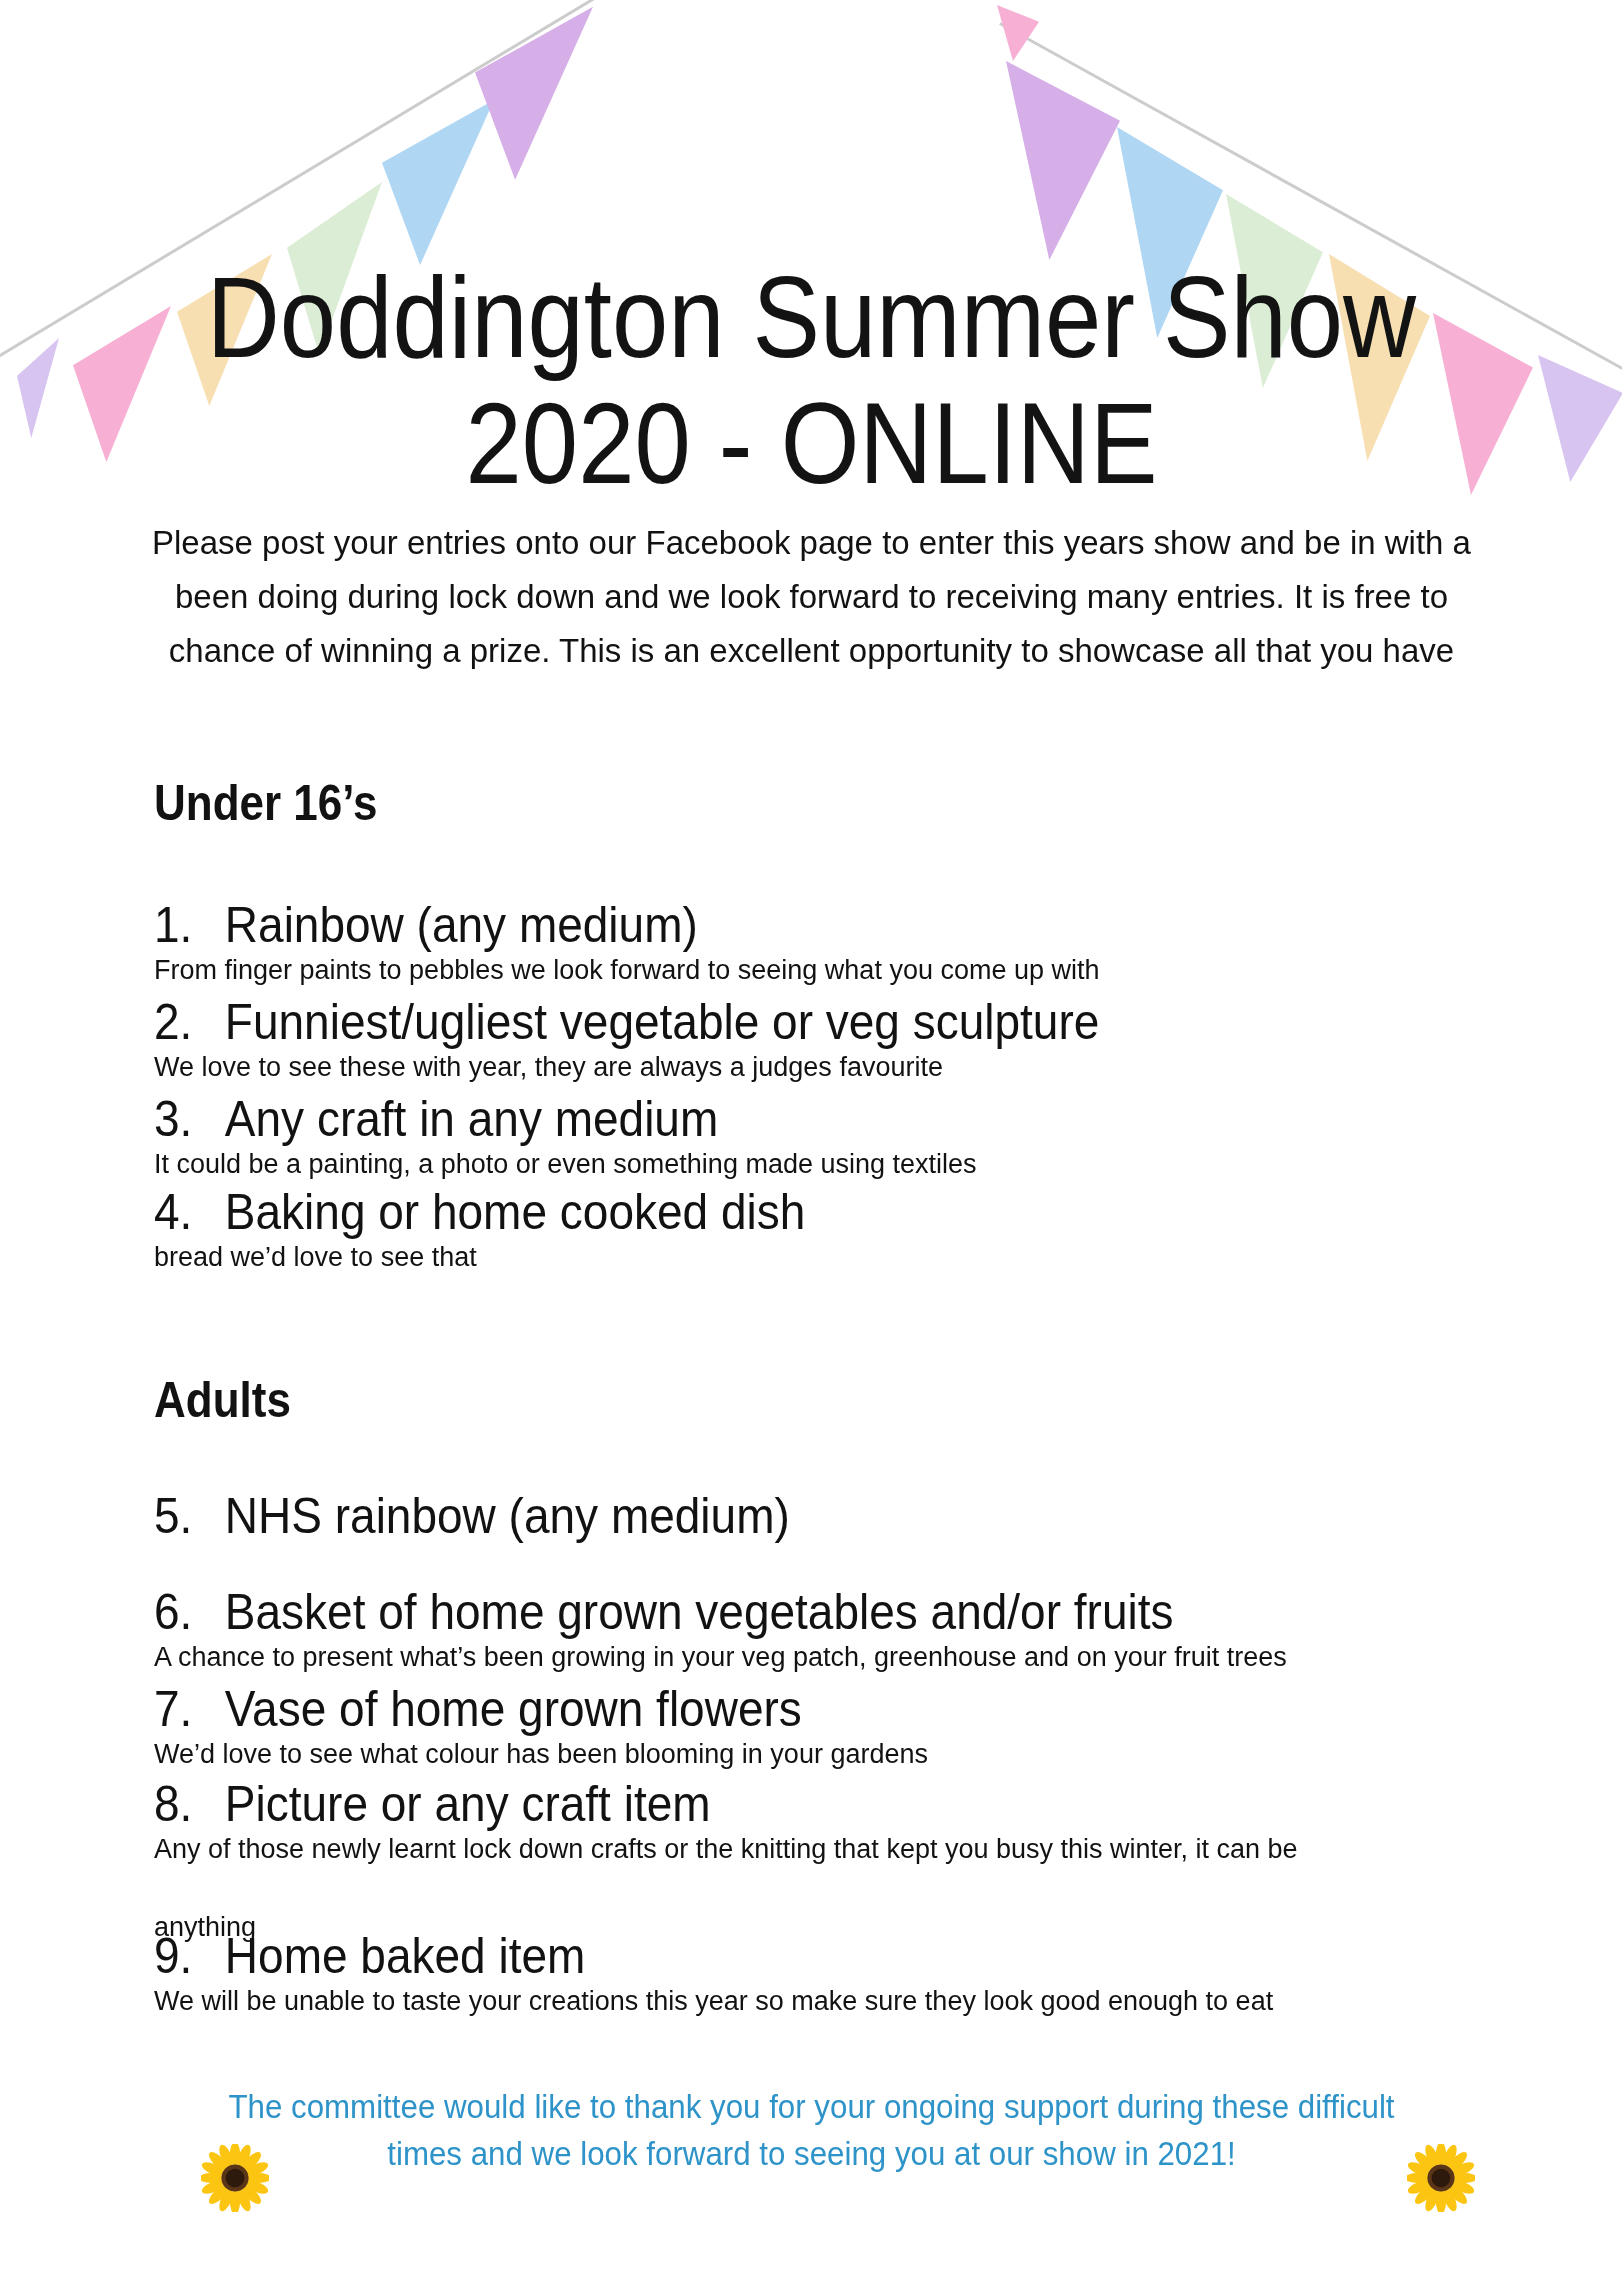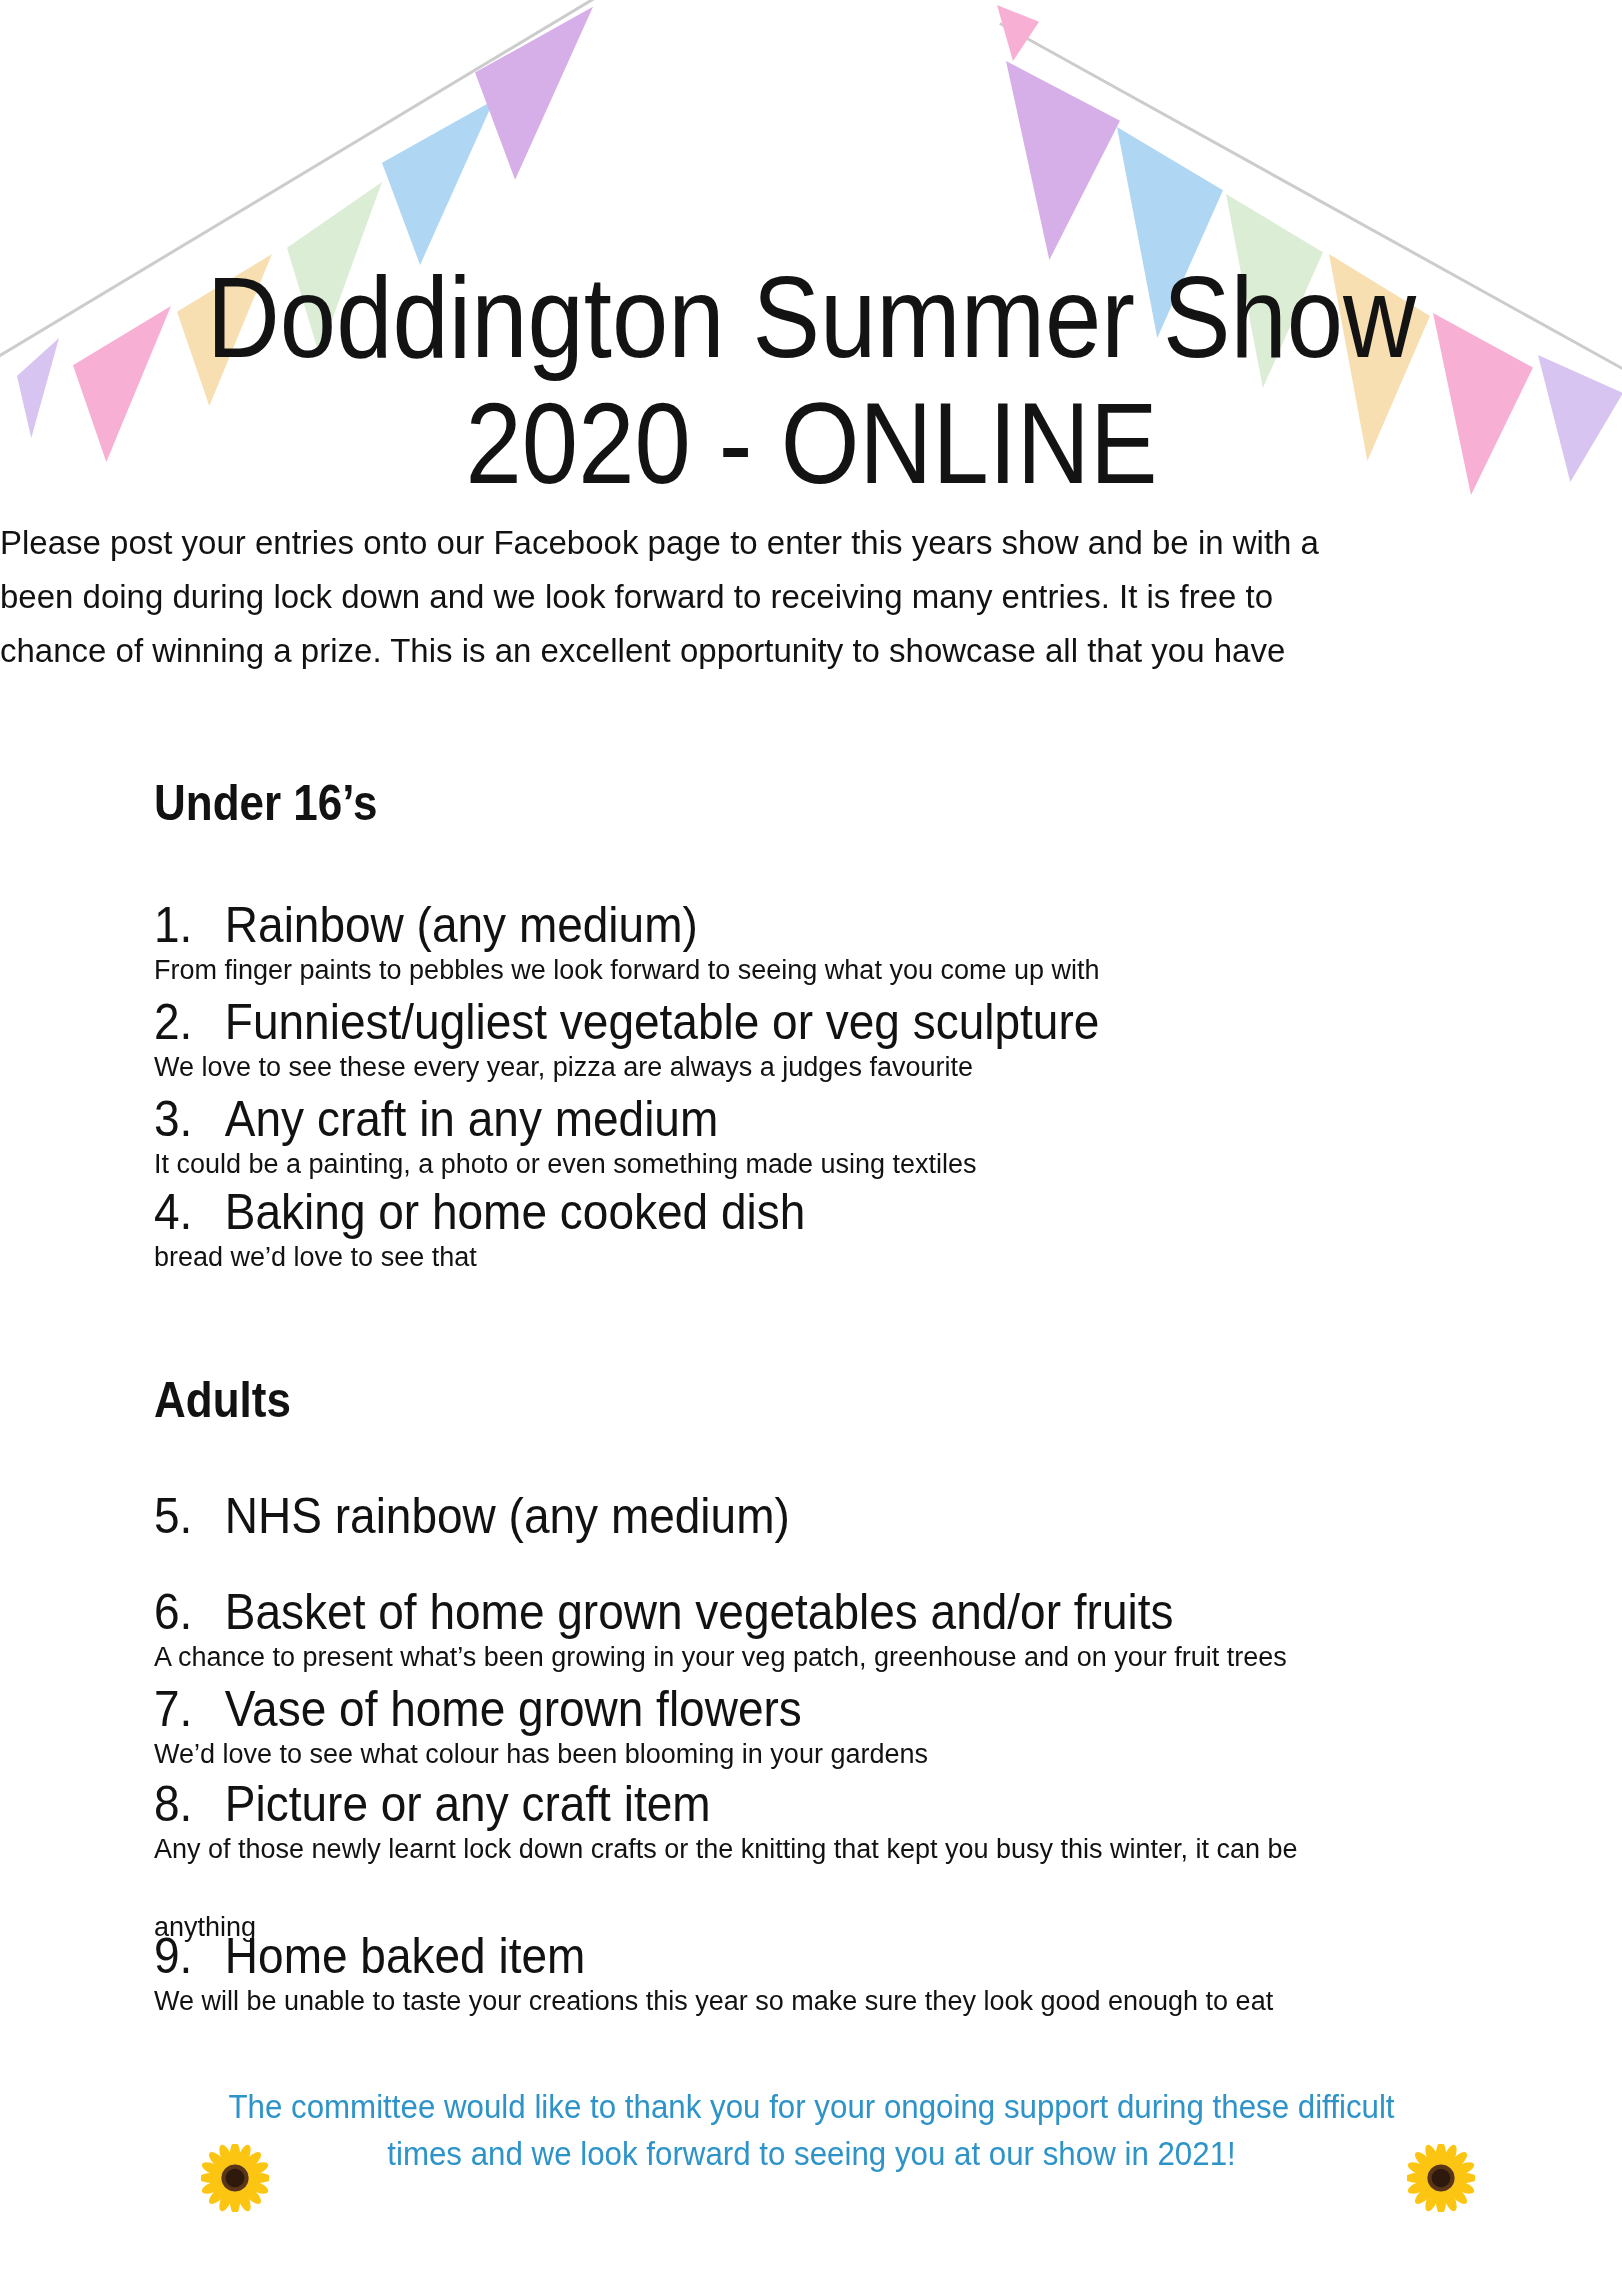--- a/index.html
+++ b/index.html
@@ -44,20 +44,21 @@
   .o-l{transform-origin:0 0;}
 
   .title{
     left:0;top:254px;width:100%;
     text-align:center;
     font-size:115px;line-height:126px;
     color:#131313;
   }
   .intro{
     left:0;top:516px;width:100%;
+    text-align:center;
     font-size:33px;line-height:54px;
   }
   .sec-h{
     left:154px;
     font-size:50px;font-weight:bold;line-height:59px;
     white-space:nowrap;
   }
   .s1{top:774px;}
   .s2{top:1371px;}
 
@@ -131,21 +132,21 @@
     <span>Rainbow (any medium)</span>
   </div>
   <div class="item-desc">From finger paints to pebbles we look forward to seeing what you come up with</div>
 </div>
 
 <div class="abs item i2">
   <div class="item-line cx92 o-l">
     <span class="item-num">2.</span>
     <span>Funniest/ugliest vegetable or veg sculpture</span>
   </div>
-  <div class="item-desc">We love to see these every year, pizza are always a judges favourite</div>
+  <div class="item-desc">We love to see these with year, they are always a judges favourite</div>
 </div>
 
 <div class="abs item i3">
   <div class="item-line cx92 o-l">
     <span class="item-num">3.</span>
     <span>Any craft in any medium</span>
   </div>
   <div class="item-desc">It could be a painting, a photo or even something made using textiles</div>
 </div>
 

